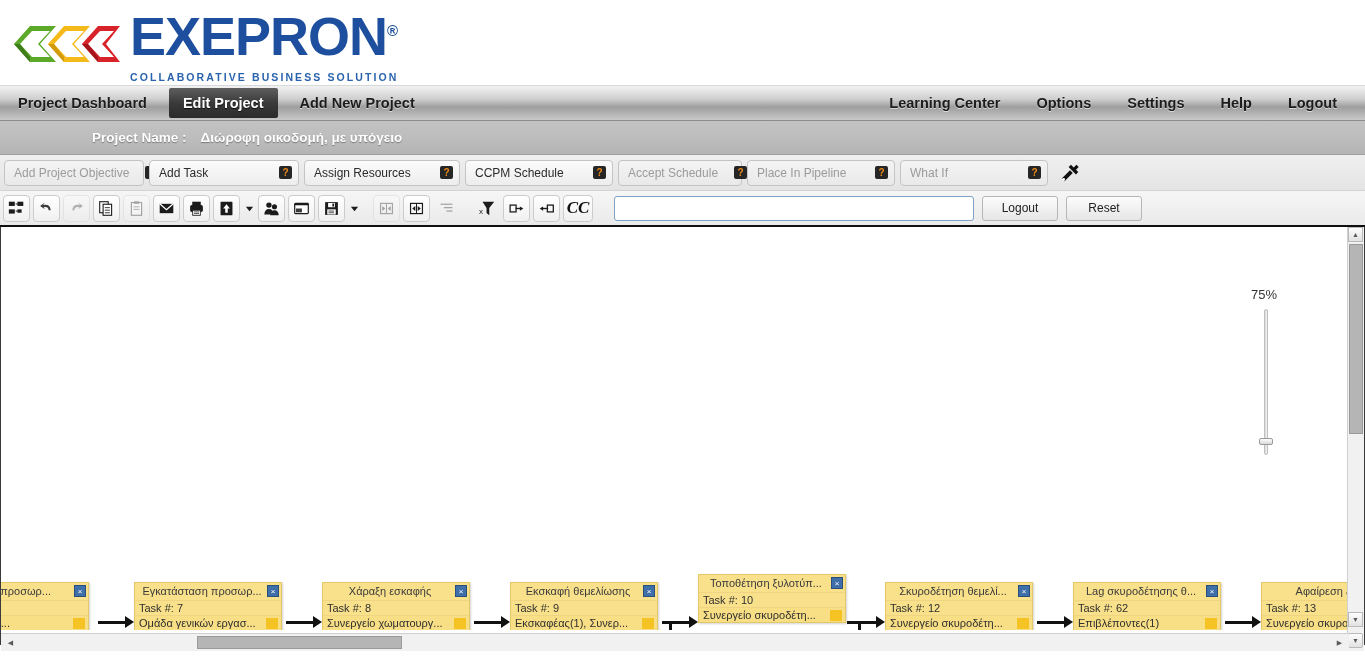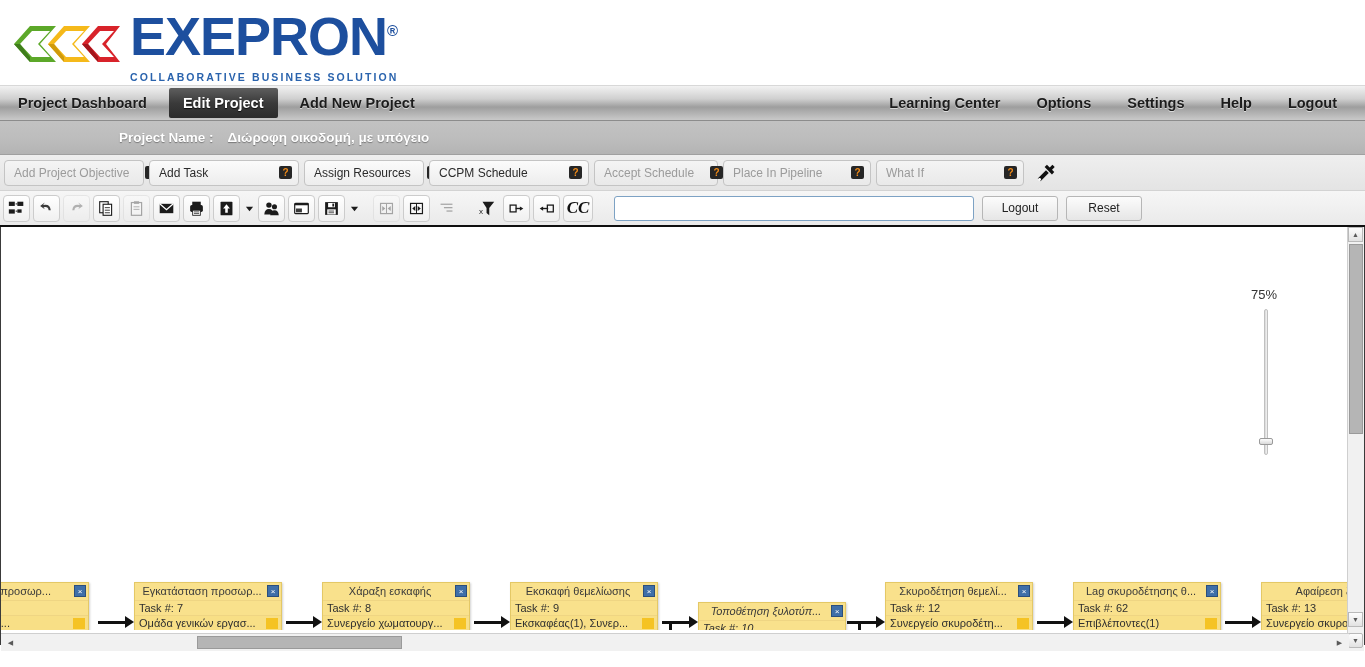--- a/index.html
+++ b/index.html
@@ -74,21 +74,21 @@
   }
 
   
   .project-bar {
     height: 34px;
     background: linear-gradient(to bottom, #c2c2c2 0%, #bdbdbd 50%, #b4b4b4 100%);
     border-bottom: 1px solid #a0a0a0;
     display: flex;
     align-items: center;
     justify-content: flex-start;
-    padding-left: 119px;
+    padding-left: 92px;
     font-size: 13.5px;
     font-weight: bold;
     color: #ffffff;
     text-shadow: 0 1px 1px rgba(90,90,90,0.7);
   }
   .project-label { margin-right: 14px; }
 
   
   .action-row {
     height: 36px;
@@ -381,25 +381,25 @@
 
 <div class="action-row">
   <div class="act-btn disabled" style="width:140px">
     <span class="lbl">Add Project Objective</span>
     <span class="qmark">?</span>
   </div>
   <div class="act-btn" style="width:150px">
     <span class="lbl">Add Task</span>
     <span class="qmark">?</span>
   </div>
-  <div class="act-btn" style="width:120px">
+  <div class="act-btn" style="width:156px">
     <span class="lbl">Assign Resources</span>
     <span class="qmark">?</span>
   </div>
-  <div class="act-btn" style="width:160px">
+  <div class="act-btn" style="width:148px">
     <span class="lbl">CCPM Schedule</span>
     <span class="qmark">?</span>
   </div>
   <div class="act-btn disabled" style="width:124px">
     <span class="lbl">Accept Schedule</span>
     <span class="qmark">?</span>
   </div>
   <div class="act-btn disabled" style="width:148px">
     <span class="lbl">Place In Pipeline</span>
     <span class="qmark">?</span>
@@ -632,21 +632,21 @@
       <div class="n-title">Εκσκαφή θεμελίωσης</div>
       <div class="n-close">×</div>
       <div class="n-row"><span>Task #:</span> <span>9</span></div>
       <div class="n-row res">
         <span>Εκσκαφέας(1), Συνερ...</span>
         <span class="swatch"></span>
       </div>
 
     </div>
 
-    <div class="node" style="left:697px; top:375px;font-style:italic;">
+    <div class="node" style="left:697px; top:347px;">
       <div class="n-title">Τοποθέτηση ξυλοτύπ...</div>
       <div class="n-close">×</div>
       <div class="n-row"><span>Task #:</span> <span>10</span></div>
       <div class="n-row res">
         <span>Συνεργείο σκυροδέτη...</span>
         <span class="swatch"></span>
       </div>
 
     </div>
 

